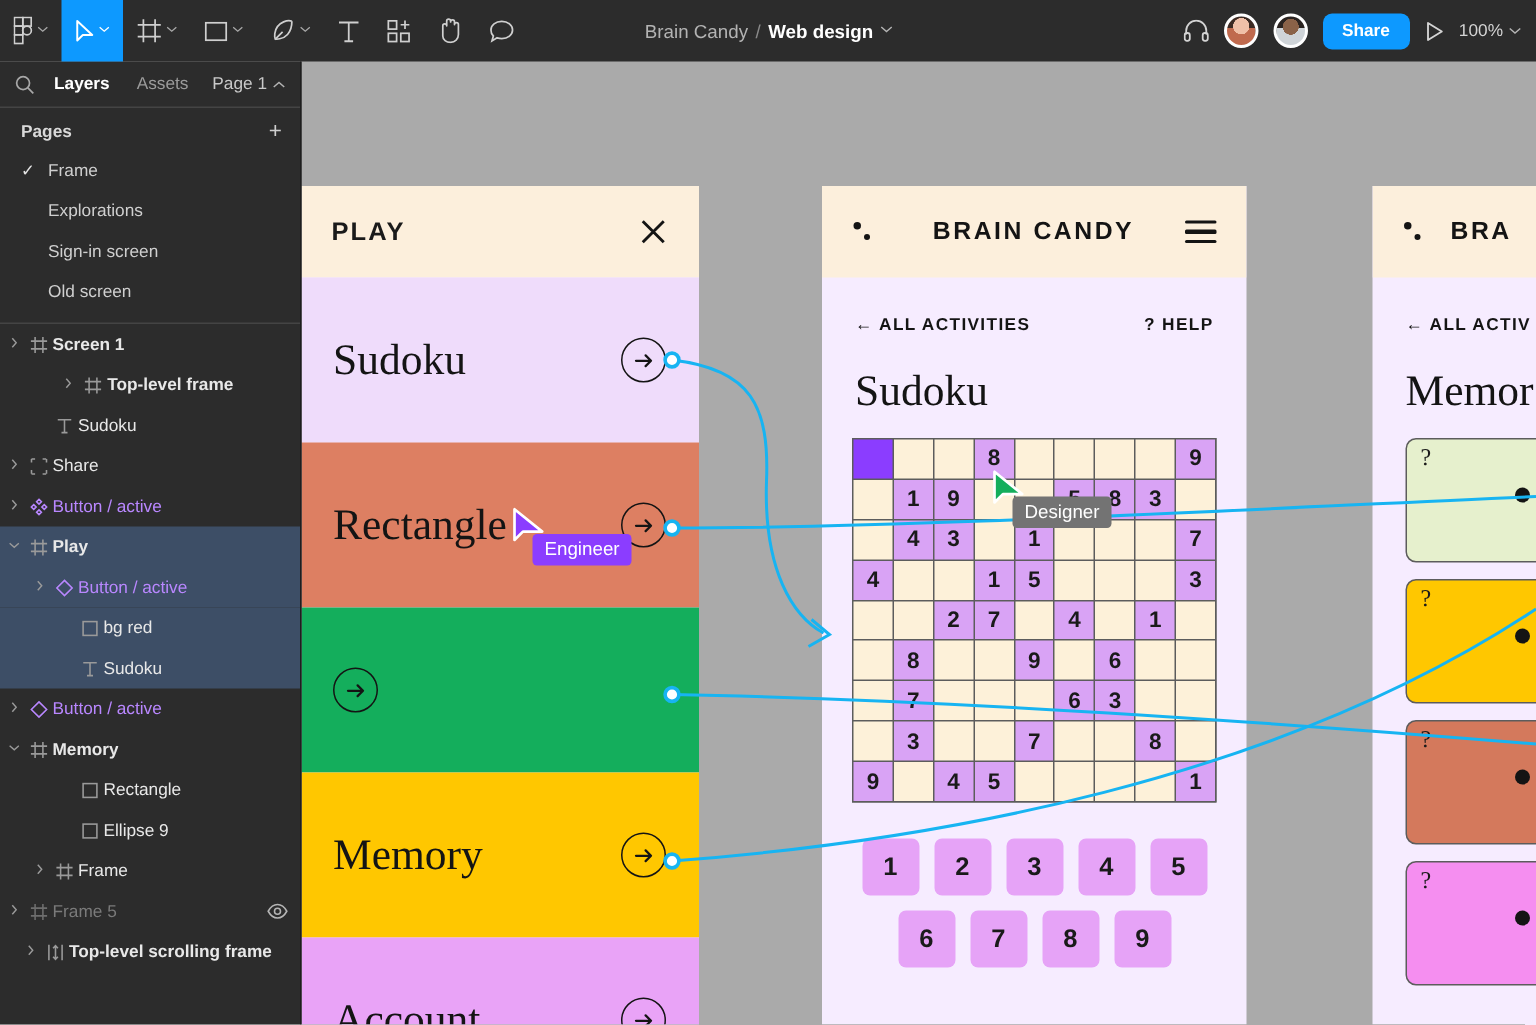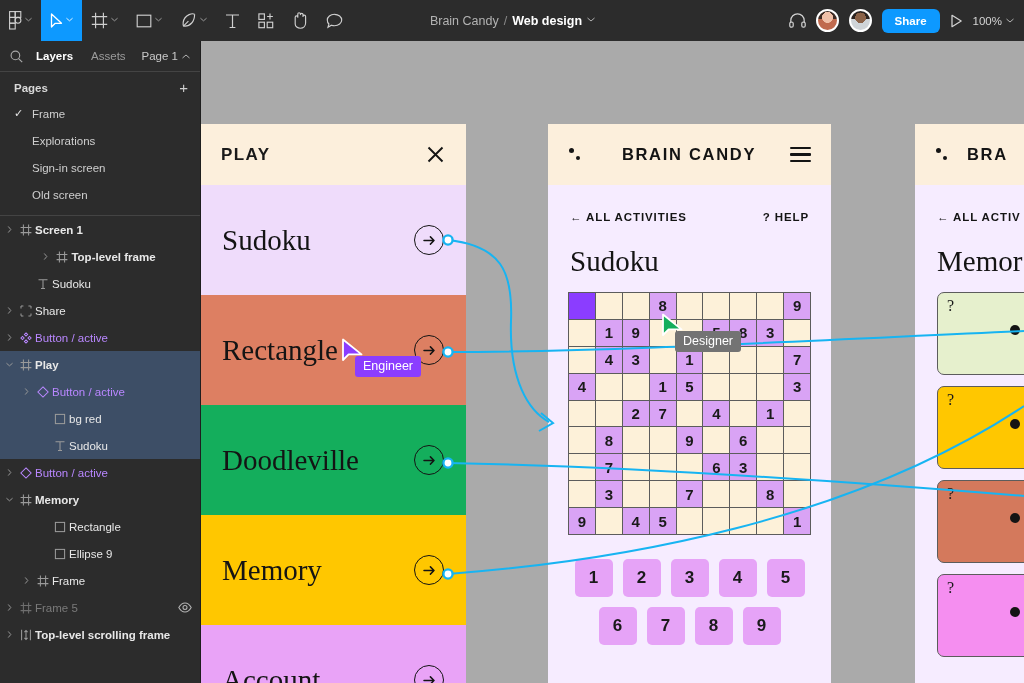--- a/index.html
+++ b/index.html
@@ -349,21 +349,20 @@
           </div>
           <div class="menu-row" style="background: rgb(221, 127, 98);">
             <span class="menu-label">Rectangle</span>
             <span class="arrow-btn">
               <svg width="15" height="15" viewBox="0 0 15 15" fill="none" stroke="#141414" stroke-width="1.5" stroke-linecap="round" stroke-linejoin="round">
                 <path d="M2 7.5 L12 7.5 M8.4 3.9 L12 7.5 L8.4 11.1"></path>
               </svg>
             </span>
           </div>
           <div class="menu-row" style="background: rgb(20, 174, 92);">
-            <span class="menu-label">Doodleville</span>
             <span class="arrow-btn">
               <svg width="15" height="15" viewBox="0 0 15 15" fill="none" stroke="#141414" stroke-width="1.5" stroke-linecap="round" stroke-linejoin="round">
                 <path d="M2 7.5 L12 7.5 M8.4 3.9 L12 7.5 L8.4 11.1"></path>
               </svg>
             </span>
           </div>
           <div class="menu-row" style="background: rgb(255, 199, 0);">
             <span class="menu-label">Memory</span>
             <span class="arrow-btn">
               <svg width="15" height="15" viewBox="0 0 15 15" fill="none" stroke="#141414" stroke-width="1.5" stroke-linecap="round" stroke-linejoin="round">
@@ -761,21 +760,21 @@
             </svg>
           </span>
           <span class="lr-label">Frame 5</span>
           <span class="lr-eye">
             <svg width="14" height="11" viewBox="0 0 14 11" fill="none" stroke="#b5b5b5" stroke-width="1.05">
               <path d="M0.8 5.5 C2.6 2.2 4.6 1 7 1 C9.4 1 11.4 2.2 13.2 5.5 C11.4 8.8 9.4 10 7 10 C4.6 10 2.6 8.8 0.8 5.5 Z"></path>
               <circle cx="7" cy="5.5" r="2"></circle>
             </svg>
           </span>
         </div>
-        <div class="layer-row" style="padding-left: 3px; text-align: center;">
+        <div class="layer-row" style="padding-left: 14px; text-align: center;">
           <span class="lr-arrow"><svg width="5" height="7" viewBox="0 0 5 8">
               <path d="M1 0.5 L4 4 L1 7.5" stroke="#9a9a9a" stroke-width="1.1" fill="none"></path>
             </svg></span>
           <span class="lr-icon">
             <svg width="12" height="12" viewBox="0 0 12 12" fill="none" stroke="#9a9a9a" stroke-width="1.05">
               <path d="M1.6 0.8 L1.6 11.2 M10.4 0.8 L10.4 11.2 M6 1.6 L6 10.4 M4.4 3.2 L6 1.5 L7.6 3.2 M4.4 8.8 L6 10.5 L7.6 8.8"></path>
             </svg>
           </span>
           <span class="lr-label bold">Top-level scrolling frame</span>
         </div>

